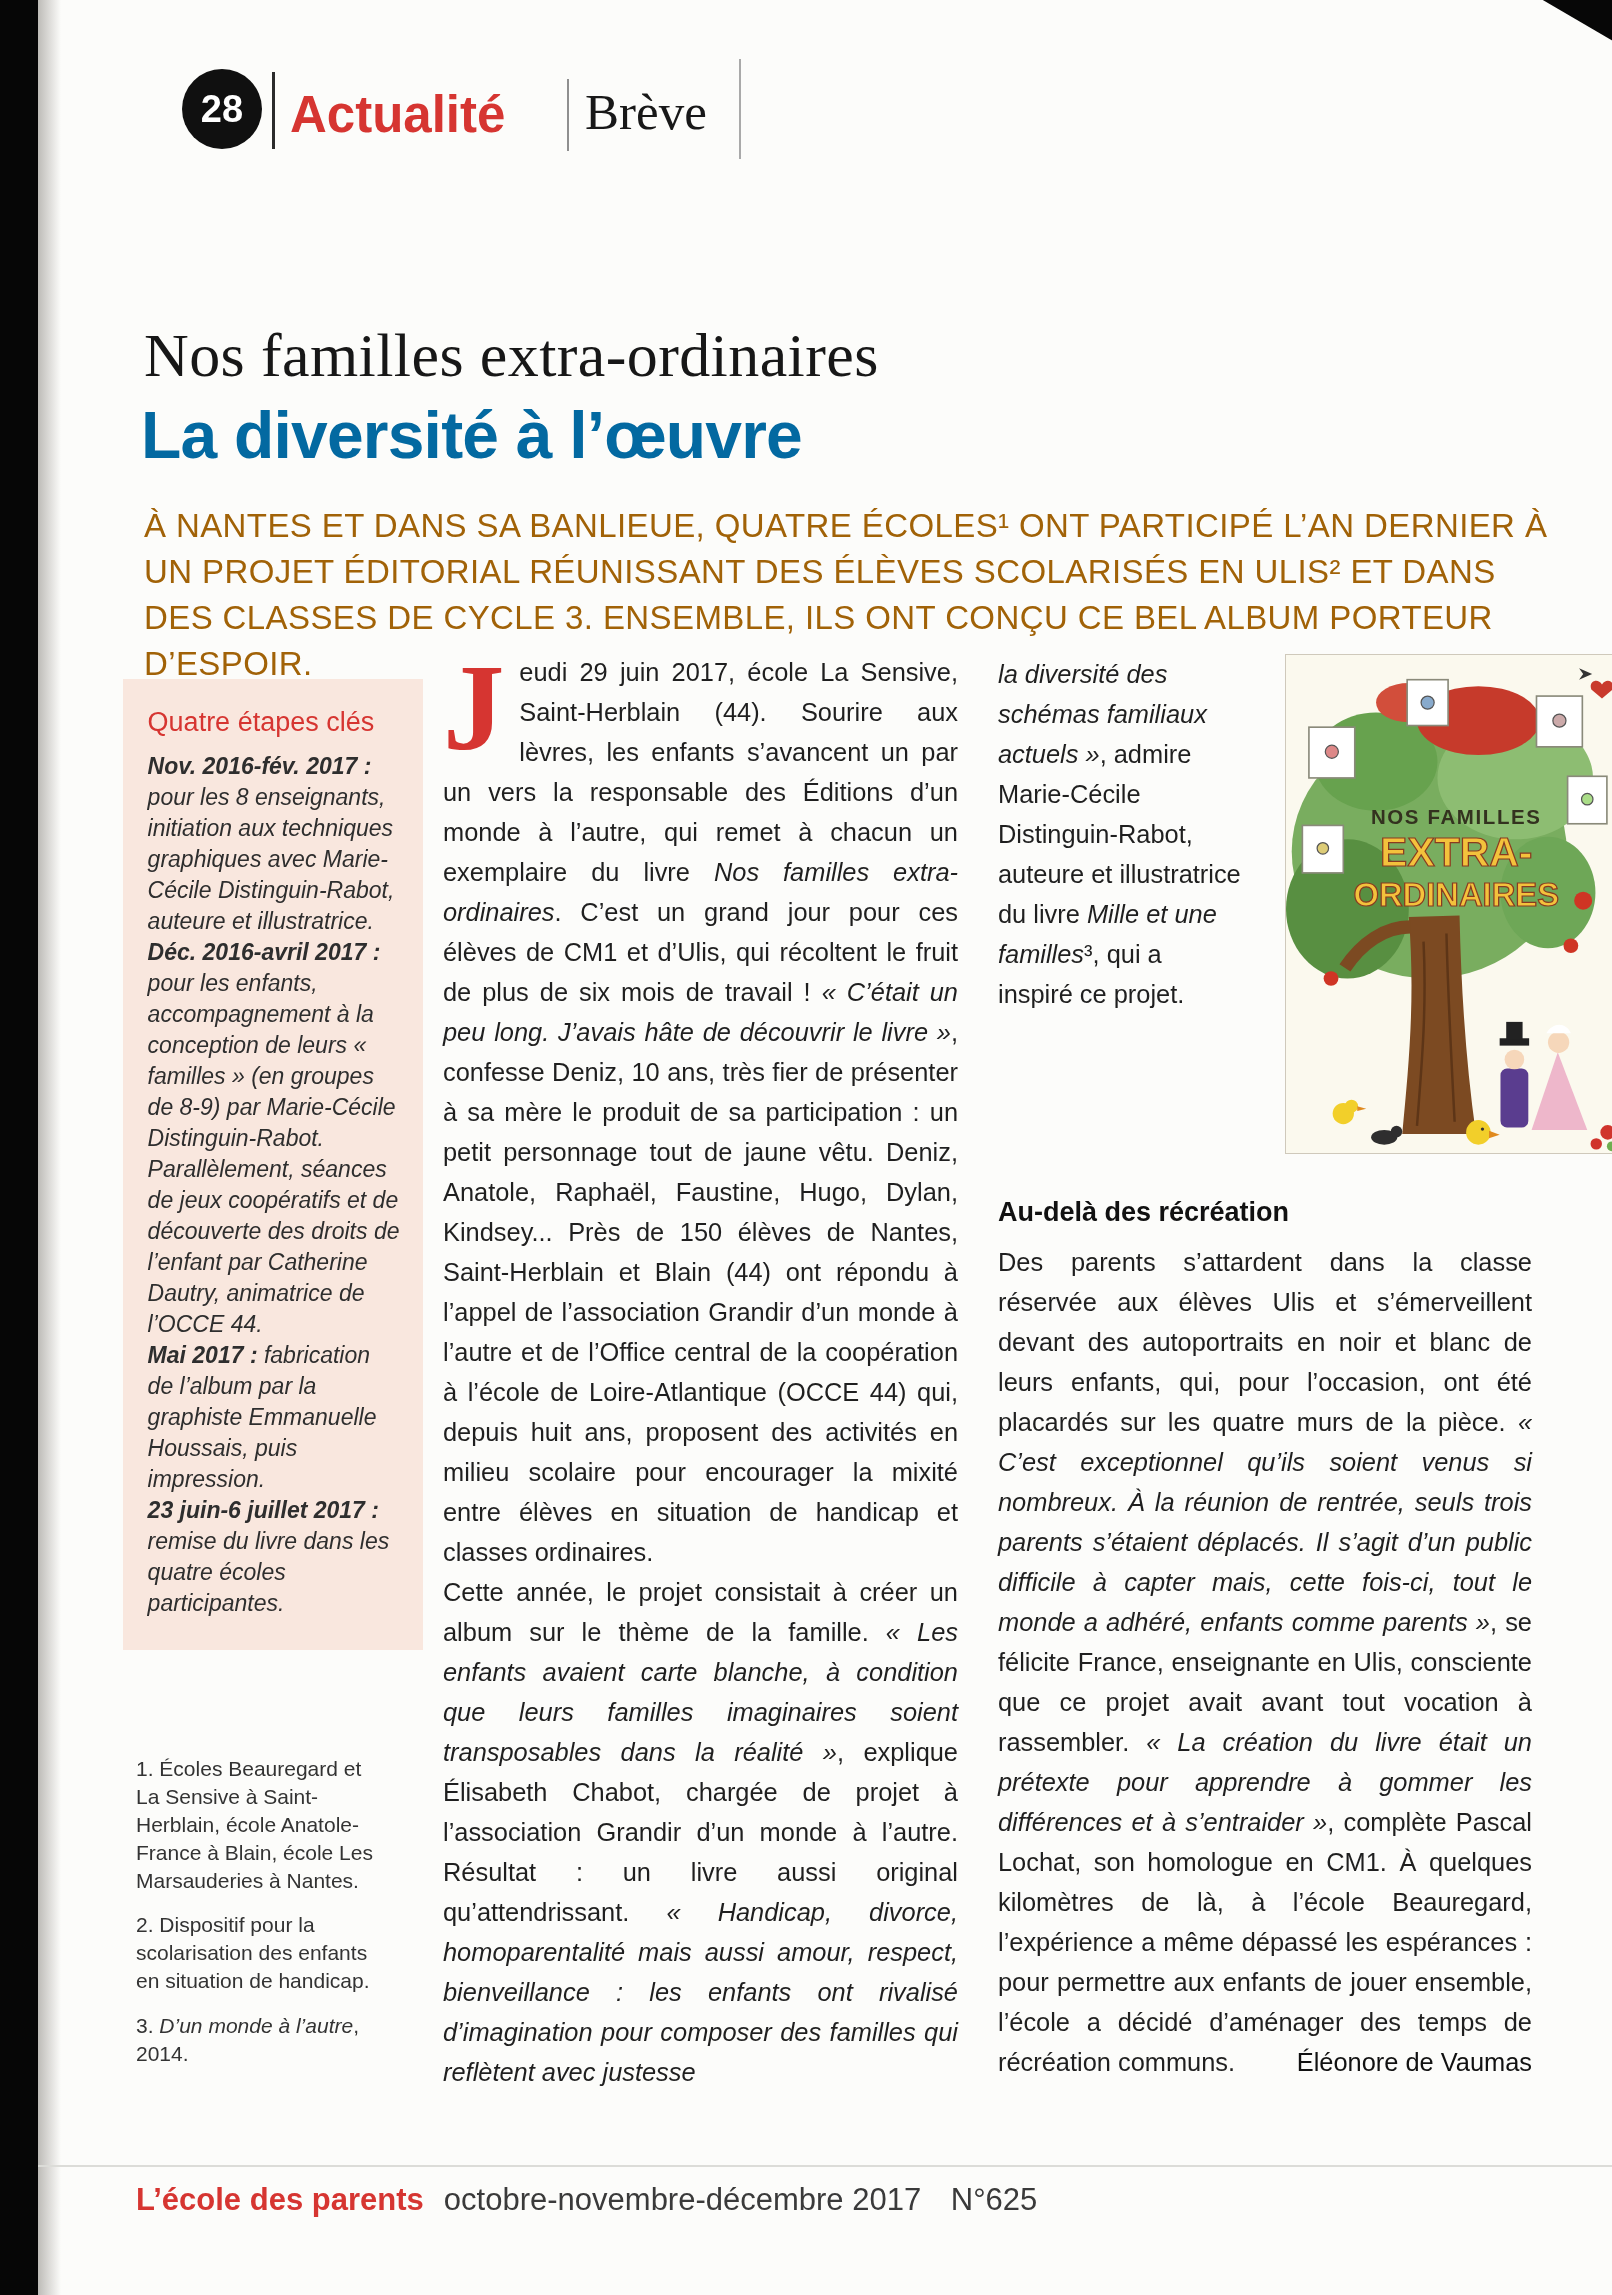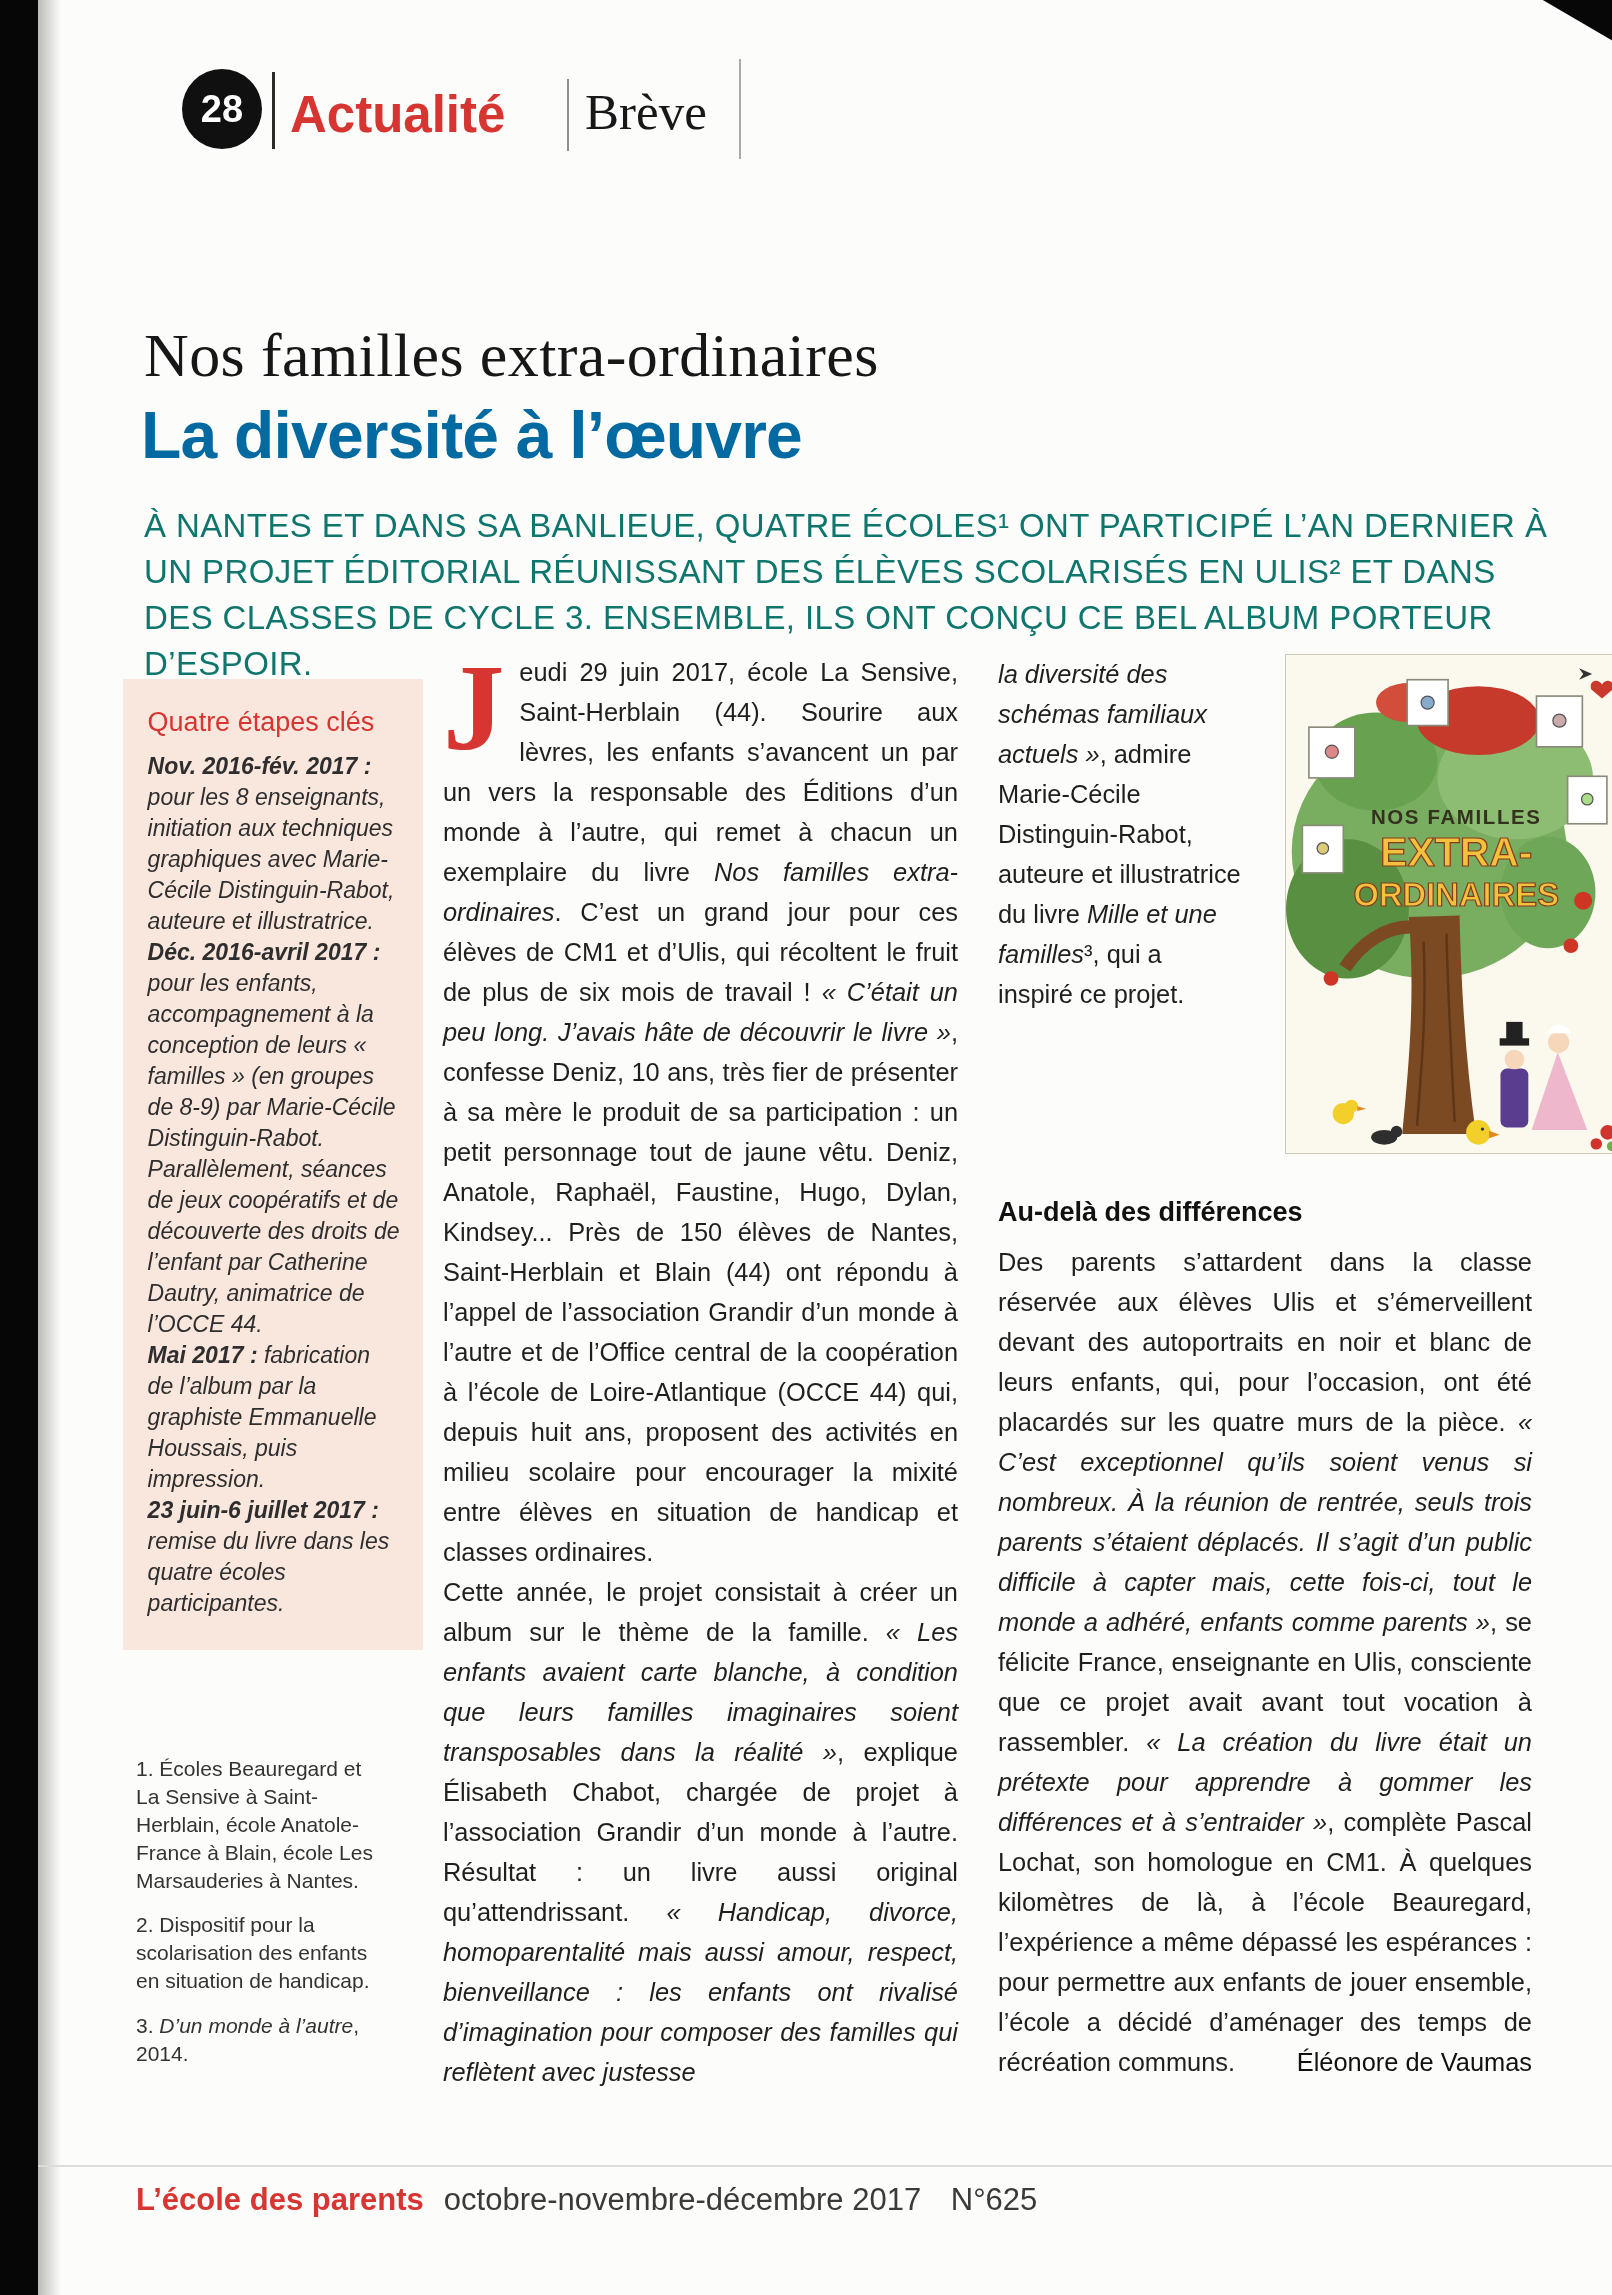--- a/index.html
+++ b/index.html
@@ -27,21 +27,21 @@
   .subsection-label { position:absolute; left:585px; top:75px; font-size:51px;
     font-family:"Liberation Serif", serif; color:#181818; line-height:75px; }
   .hdr-div3 { position:absolute; left:739px; top:59px; width:1.6px; height:100px; background:#a9a9a9; }
 
   
   .kicker { position:absolute; left:144px; top:320px; font-family:"Liberation Serif", serif;
     font-size:62px; color:#171717; letter-spacing:0.4px; }
   .page-title { position:absolute; left:141px; top:397px; font-size:66px; font-weight:800;
     letter-spacing:-0.8px; color:#0369a1; }
   .standfirst { position:absolute; left:144px; top:503px; width:1418px; font-size:33px;
-    line-height:46px; color:#0f766e; letter-spacing:0.4px; }
+    line-height:46px; color:#a16207; letter-spacing:0.4px; }
 
   
   .sidebar-box { position:absolute; left:123px; top:679px; width:300px; background:#f9e7de;
     padding:28px 23px 31px 24.6px; }
   .sidebar-title { color:var(--accent,#d63531); font-size:27px; font-weight:normal; margin-bottom:13px; }
   .sidebar-step { font-size:23px; line-height:31px; color:#2e2e2e; }
   .footnotes { position:absolute; left:136px; top:1755px; width:254px; font-size:21px;
     line-height:28px; color:#333; }
   .footnotes p { margin-bottom:16.4px; }
 
@@ -172,21 +172,21 @@
         <circle cx="135" cy="582" r="7" fill="#2e2e2e"></circle>
         <circle cx="393" cy="583" r="9" fill="#d0342c"></circle>
         <circle cx="379" cy="597" r="7" fill="#d0342c"></circle>
         <circle cx="398" cy="600" r="6" fill="#6fae4f"></circle>
         <path d="M358 16 l16 7 -16 7 5 -7 Z" fill="#333333"></path>
         <path d="M386 36 c-5 -9 -17 -4 -13 6 l13 11 13 -11 c4 -10 -8 -15 -13 -6 Z" fill="#c93a2c"></path>
       </g>
     </svg>
   </div>
 
-  <div class="col-right-subhead">Au-delà des différences</div>
+  <div class="col-right-subhead">Au-delà des récréation</div>
 
   <div class="col-right-body">
     <p><span><span>Des parents s’attardent dans la classe réservée aux élèves Ulis et s’émerveillent devant des autoportraits en noir et blanc de leurs enfants, qui, pour l’occasion, ont été placardés sur les quatre murs de la pièce. </span><span class="it">« C’est exceptionnel qu’ils soient venus si nombreux. À la réunion de rentrée, seuls trois parents s’étaient déplacés. Il s’agit d’un public difficile à capter mais, cette fois-ci, tout le monde a adhéré, enfants comme parents »</span><span>, se félicite France, enseignante en Ulis, consciente que ce projet avait avant tout vocation à rassembler. </span><span class="it">« La création du livre était un prétexte pour apprendre à gommer les différences et à s’entraider »</span><span>, complète Pascal Lochat, son homologue en CM1. À quelques kilomètres de là, à l’école Beauregard, l’expérience a même dépassé les espérances : pour permettre aux enfants de jouer ensemble, l’école a décidé d’aménager des temps de récréation communs.</span></span><span class="byline">Éléonore de Vaumas</span></p>
   </div>
 
   <div class="footer-rule"></div>
   <div class="page-footer">
     <span class="footer-mag">L’école des parents</span>
     <span class="footer-date">octobre-novembre-décembre 2017</span>
     <span class="footer-num">N°625</span>

